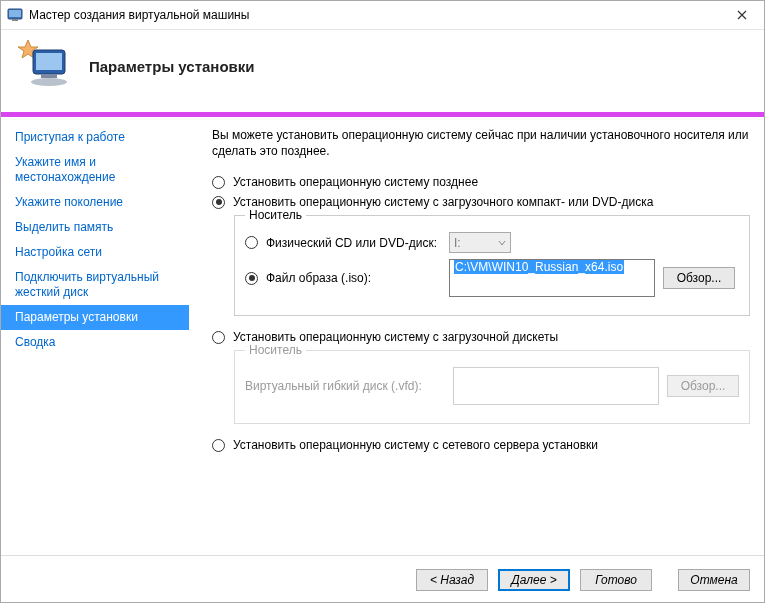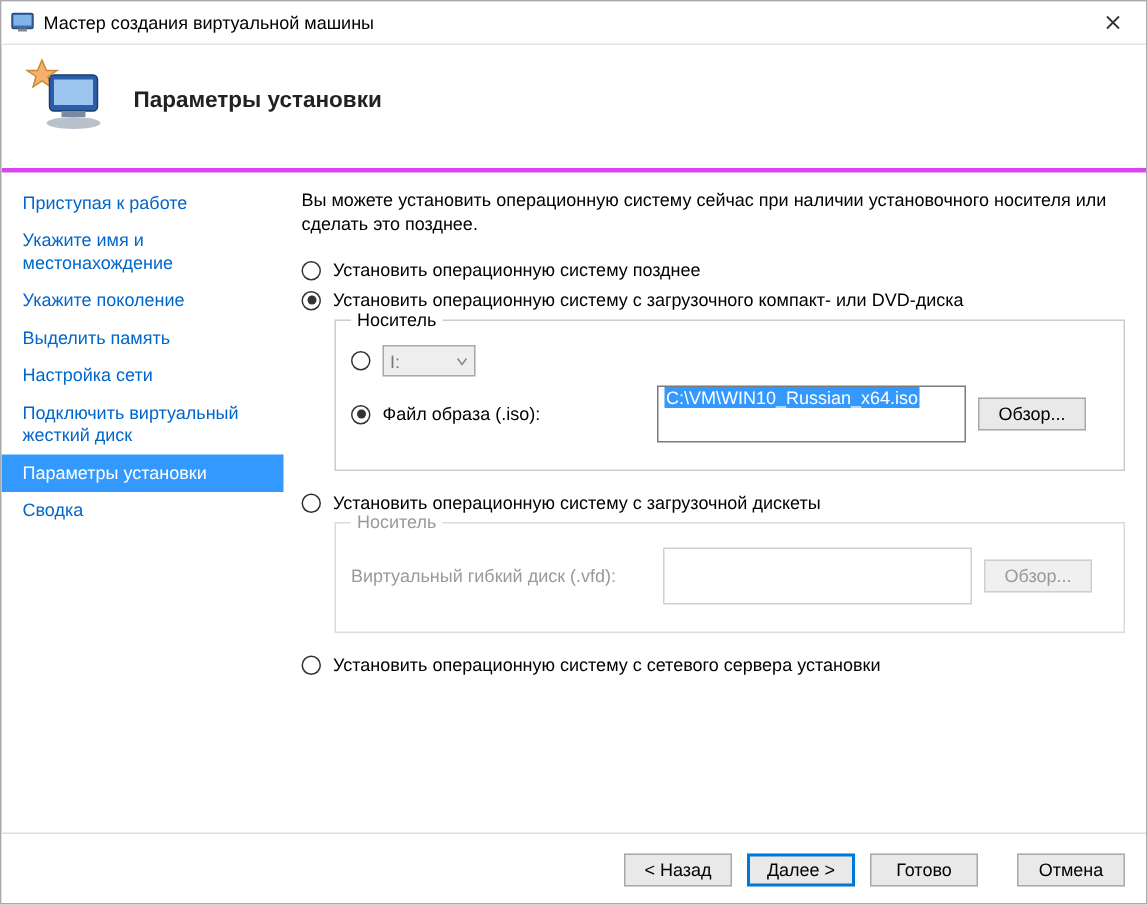--- a/index.html
+++ b/index.html
@@ -28,21 +28,22 @@
     display:flex; align-items:center; gap:16px;
     padding: 8px 16px 18px 16px;
   }
   .header .icon-wrap { width:56px; height:56px; position:relative; }
   .header h1 { font-size:15px; font-weight:700; margin:0; color:#222; }
 
   
   .content {
     display:flex;
     height: calc(100% - 28px - 82px - 48px); 
-    border-top: 3px solid #d946ef;
+    border-top: 5px solid #d946ef;
+    gap: 11px;
   }
   .sidebar {
     width: 188px; flex:0 0 188px;
     padding: 8px 0;
     border-right: 0;
   }
   .sidebar .item {
     padding: 5px 10px 5px 14px;
     color: #0066cc;
     cursor: pointer;
@@ -119,20 +120,21 @@
 
   .textinput.disabled { background:#fff; border-color:#cfcfcf; color:#9a9a9a; }
 
   
   .footer {
     height:48px;
     display:flex; align-items:center; justify-content:flex-end;
     gap:10px; padding: 0 14px;
     border-top:1px solid #ddd;
     background:#fff;
+    font-style:italic;
   }
   .footer .gap { width:6px; }
 
   
   .appicon {
     width:16px; height:16px;
   }
 </style>
 </head>
 <body>
@@ -189,20 +191,21 @@
 
     <div class="radio-row">
       <span class="radio checked"></span>
       <span class="radio-label">Установить операционную систему с загрузочного компакт- или DVD-диска</span>
     </div>
     <div class="fieldset">
       <span class="legend">Носитель</span>
 
       <div class="opt-row">
         <span class="radio"></span>
+        <span class="label">Физический CD или DVD-диск:</span>
         <div class="combo" style="display:flex;align-items:center;justify-content:space-between;">
           <span>I:</span>
           <svg width="8" height="8" viewBox="0 0 8 8">
               <path d="M1 2 L4 6 L7 2" fill="none" stroke="#888"></path>
             </svg>
         </div>
       </div>
 
       <div class="opt-row">
         <span class="radio checked"></span>

